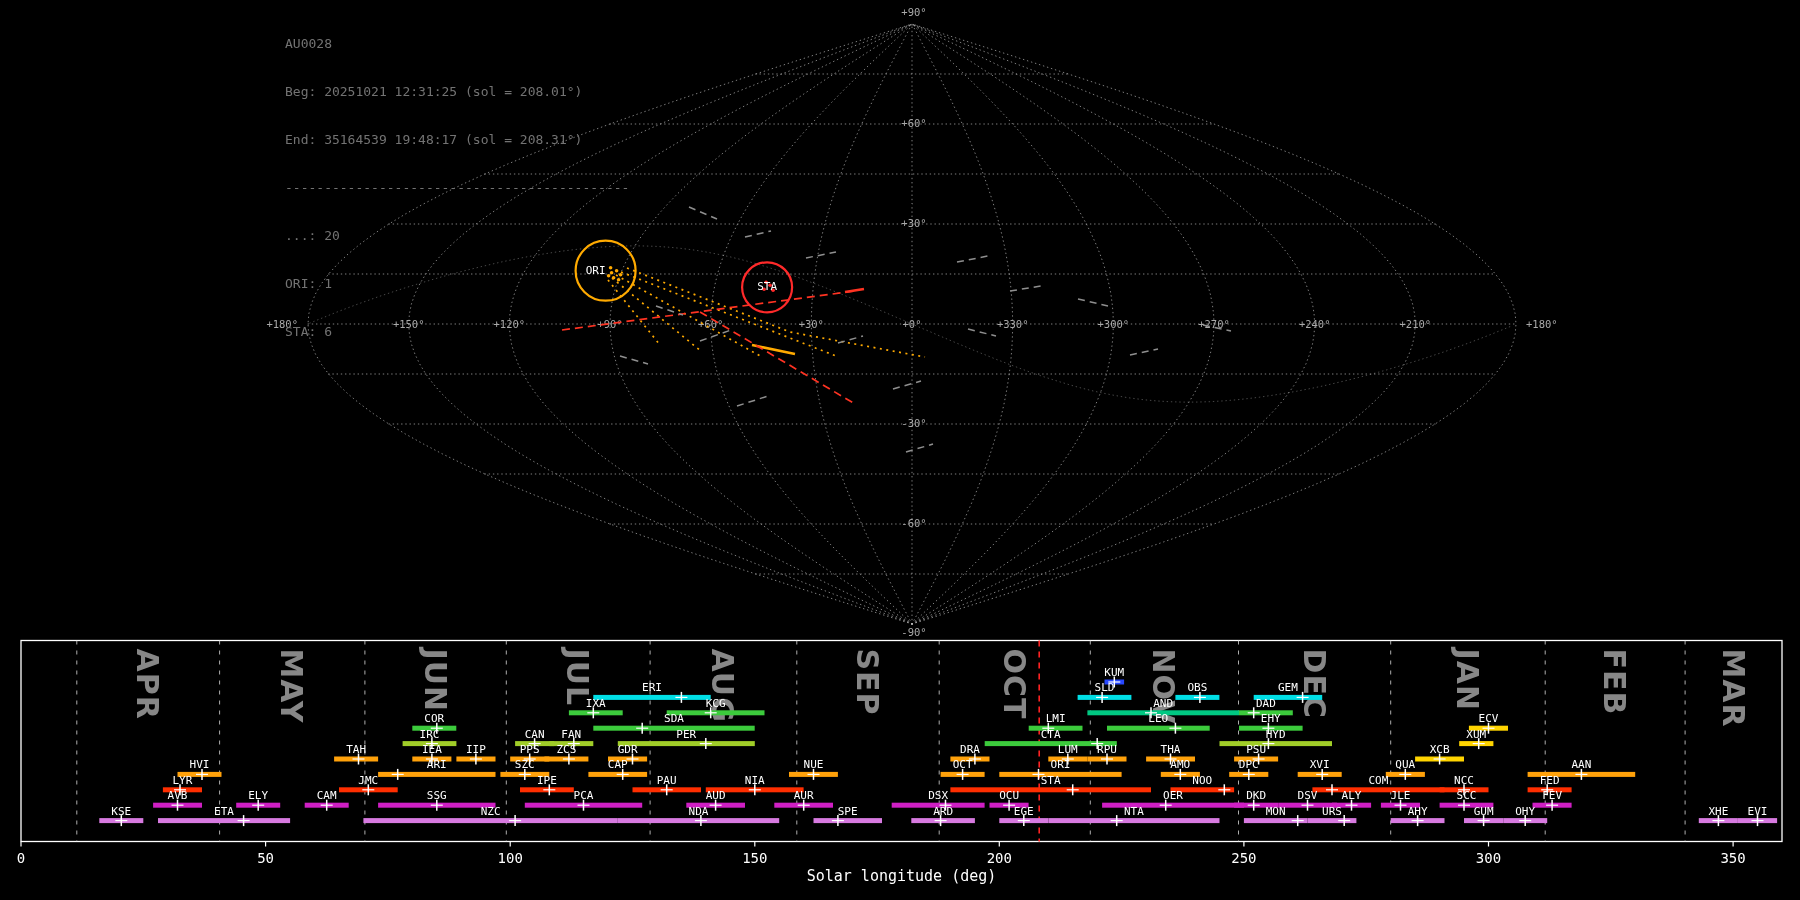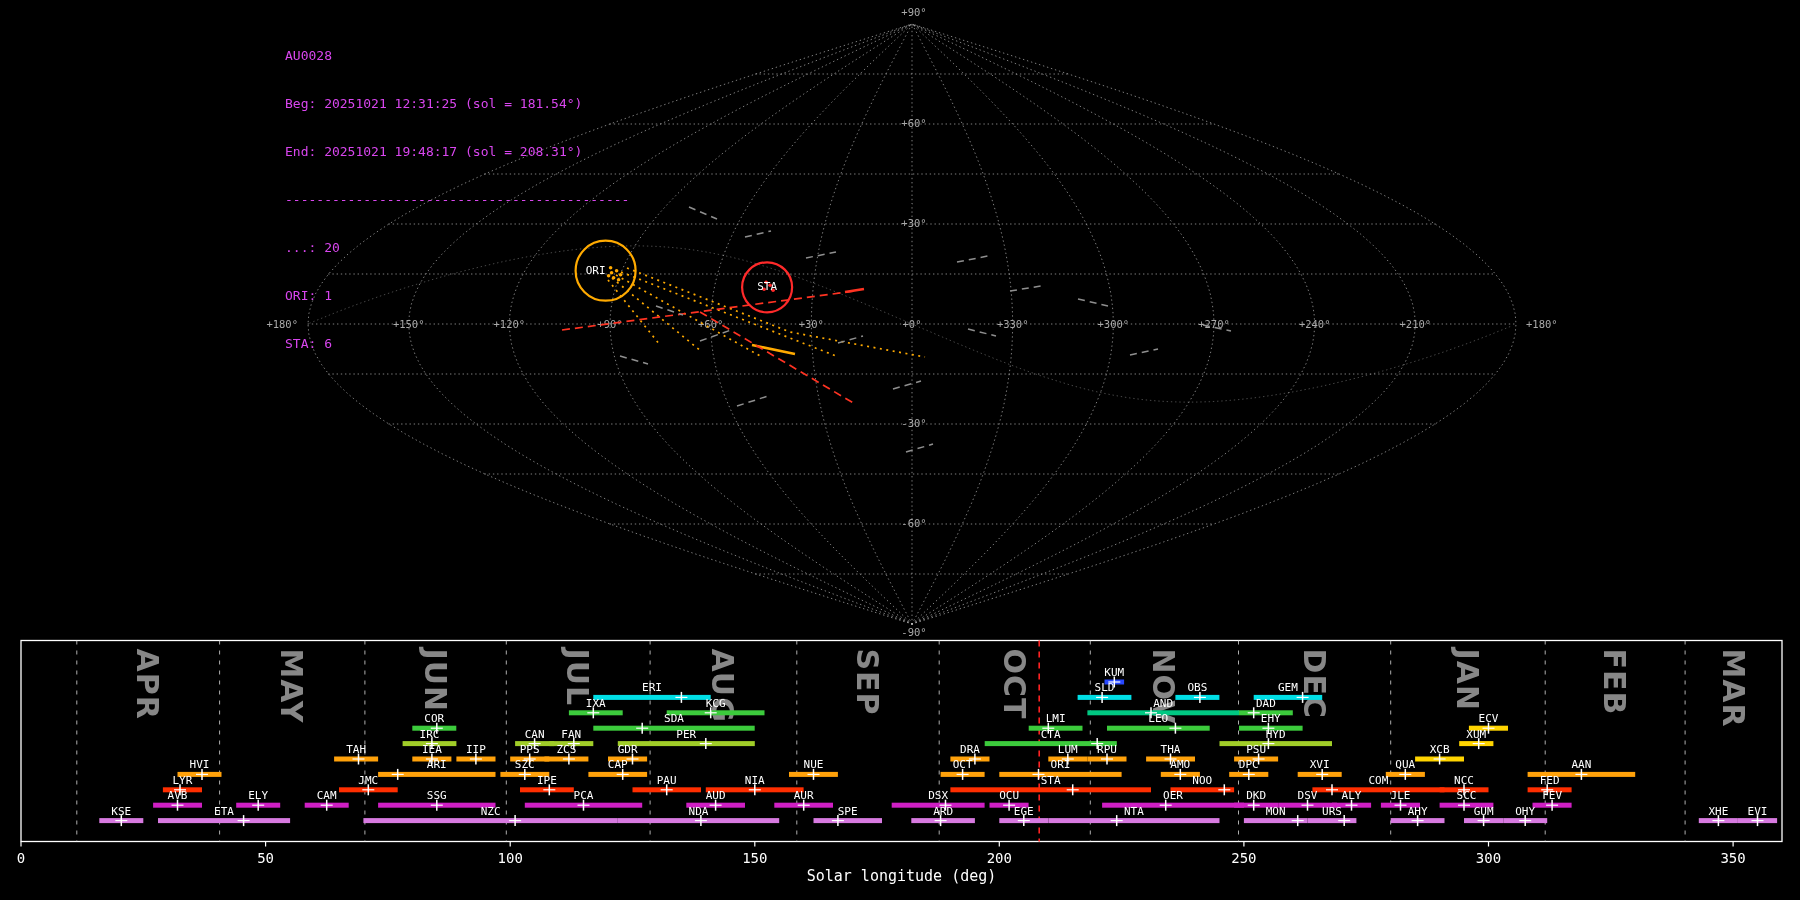--- a/index.html
+++ b/index.html
@@ -1,40 +1,40 @@
 <!DOCTYPE html>
 <html><head>
 <meta charset="utf-8">
 <style>
   html,body{margin:0;padding:0;background:#000;}
   .stage{position:relative;width:1800px;height:900px;background:#000;overflow:hidden;
          font-family:"DejaVu Sans Mono",monospace;}
-  .hdr{position:absolute;left:285px;top:16px;color:#d946ef;
+  .hdr{position:absolute;left:285px;top:4px;color:#737373;
        font:13px/16px "DejaVu Sans Mono",monospace;white-space:pre;z-index:2;}
   #plot{position:absolute;left:0;top:0;z-index:1;}
   .dotgrid{fill:none;stroke:#b4b4b4;stroke-width:1;stroke-dasharray:0.6 3.6;
            stroke-linecap:round;opacity:.7;}
   .ecl{opacity:.4;}
   .maplab{fill:#a9a9a9;font:10.5px "DejaVu Sans Mono",monospace;}
   .radlab{fill:#fff;font:11px "DejaVu Sans Mono",monospace;}
   .monthline{stroke:#d9d9d9;stroke-width:1;stroke-dasharray:4 6;opacity:.8;}
   .monthlab{fill:#878787;font:30px "DejaVu Sans",sans-serif;font-weight:600;letter-spacing:1px;}
   .ticklab{fill:#fff;font:14px "DejaVu Sans Mono",monospace;}
   .axislab{fill:#fff;font:15px "DejaVu Sans Mono",monospace;}
   .showerlab{fill:#fff;font:11px "DejaVu Sans Mono",monospace;}
 </style>
 </head>
 <body>
 
 <div class="stage">
 
   <div class="hdr">
     <div>AU0028</div>
-    <div>Beg: 20251021 12:31:25 (sol = 181.54°)</div>
-    <div>End: 20251021 19:48:17 (sol = 208.31°)</div>
+    <div>Beg: 20251021 12:31:25 (sol = 208.01°)</div>
+    <div>End: 35164539 19:48:17 (sol = 208.31°)</div>
     <div>--------------------------------------------</div>
     <div>...: 20</div>
     <div>ORI: 1</div>
     <div>STA: 6</div>
   </div>
 
   <svg id="plot" width="1800" height="900" viewBox="0 0 1800 900">
     <g id="g-map">
         <g>
           <line x1="755.7" y1="574.0" x2="1068.3" y2="574.0" class="dotgrid"></line>

